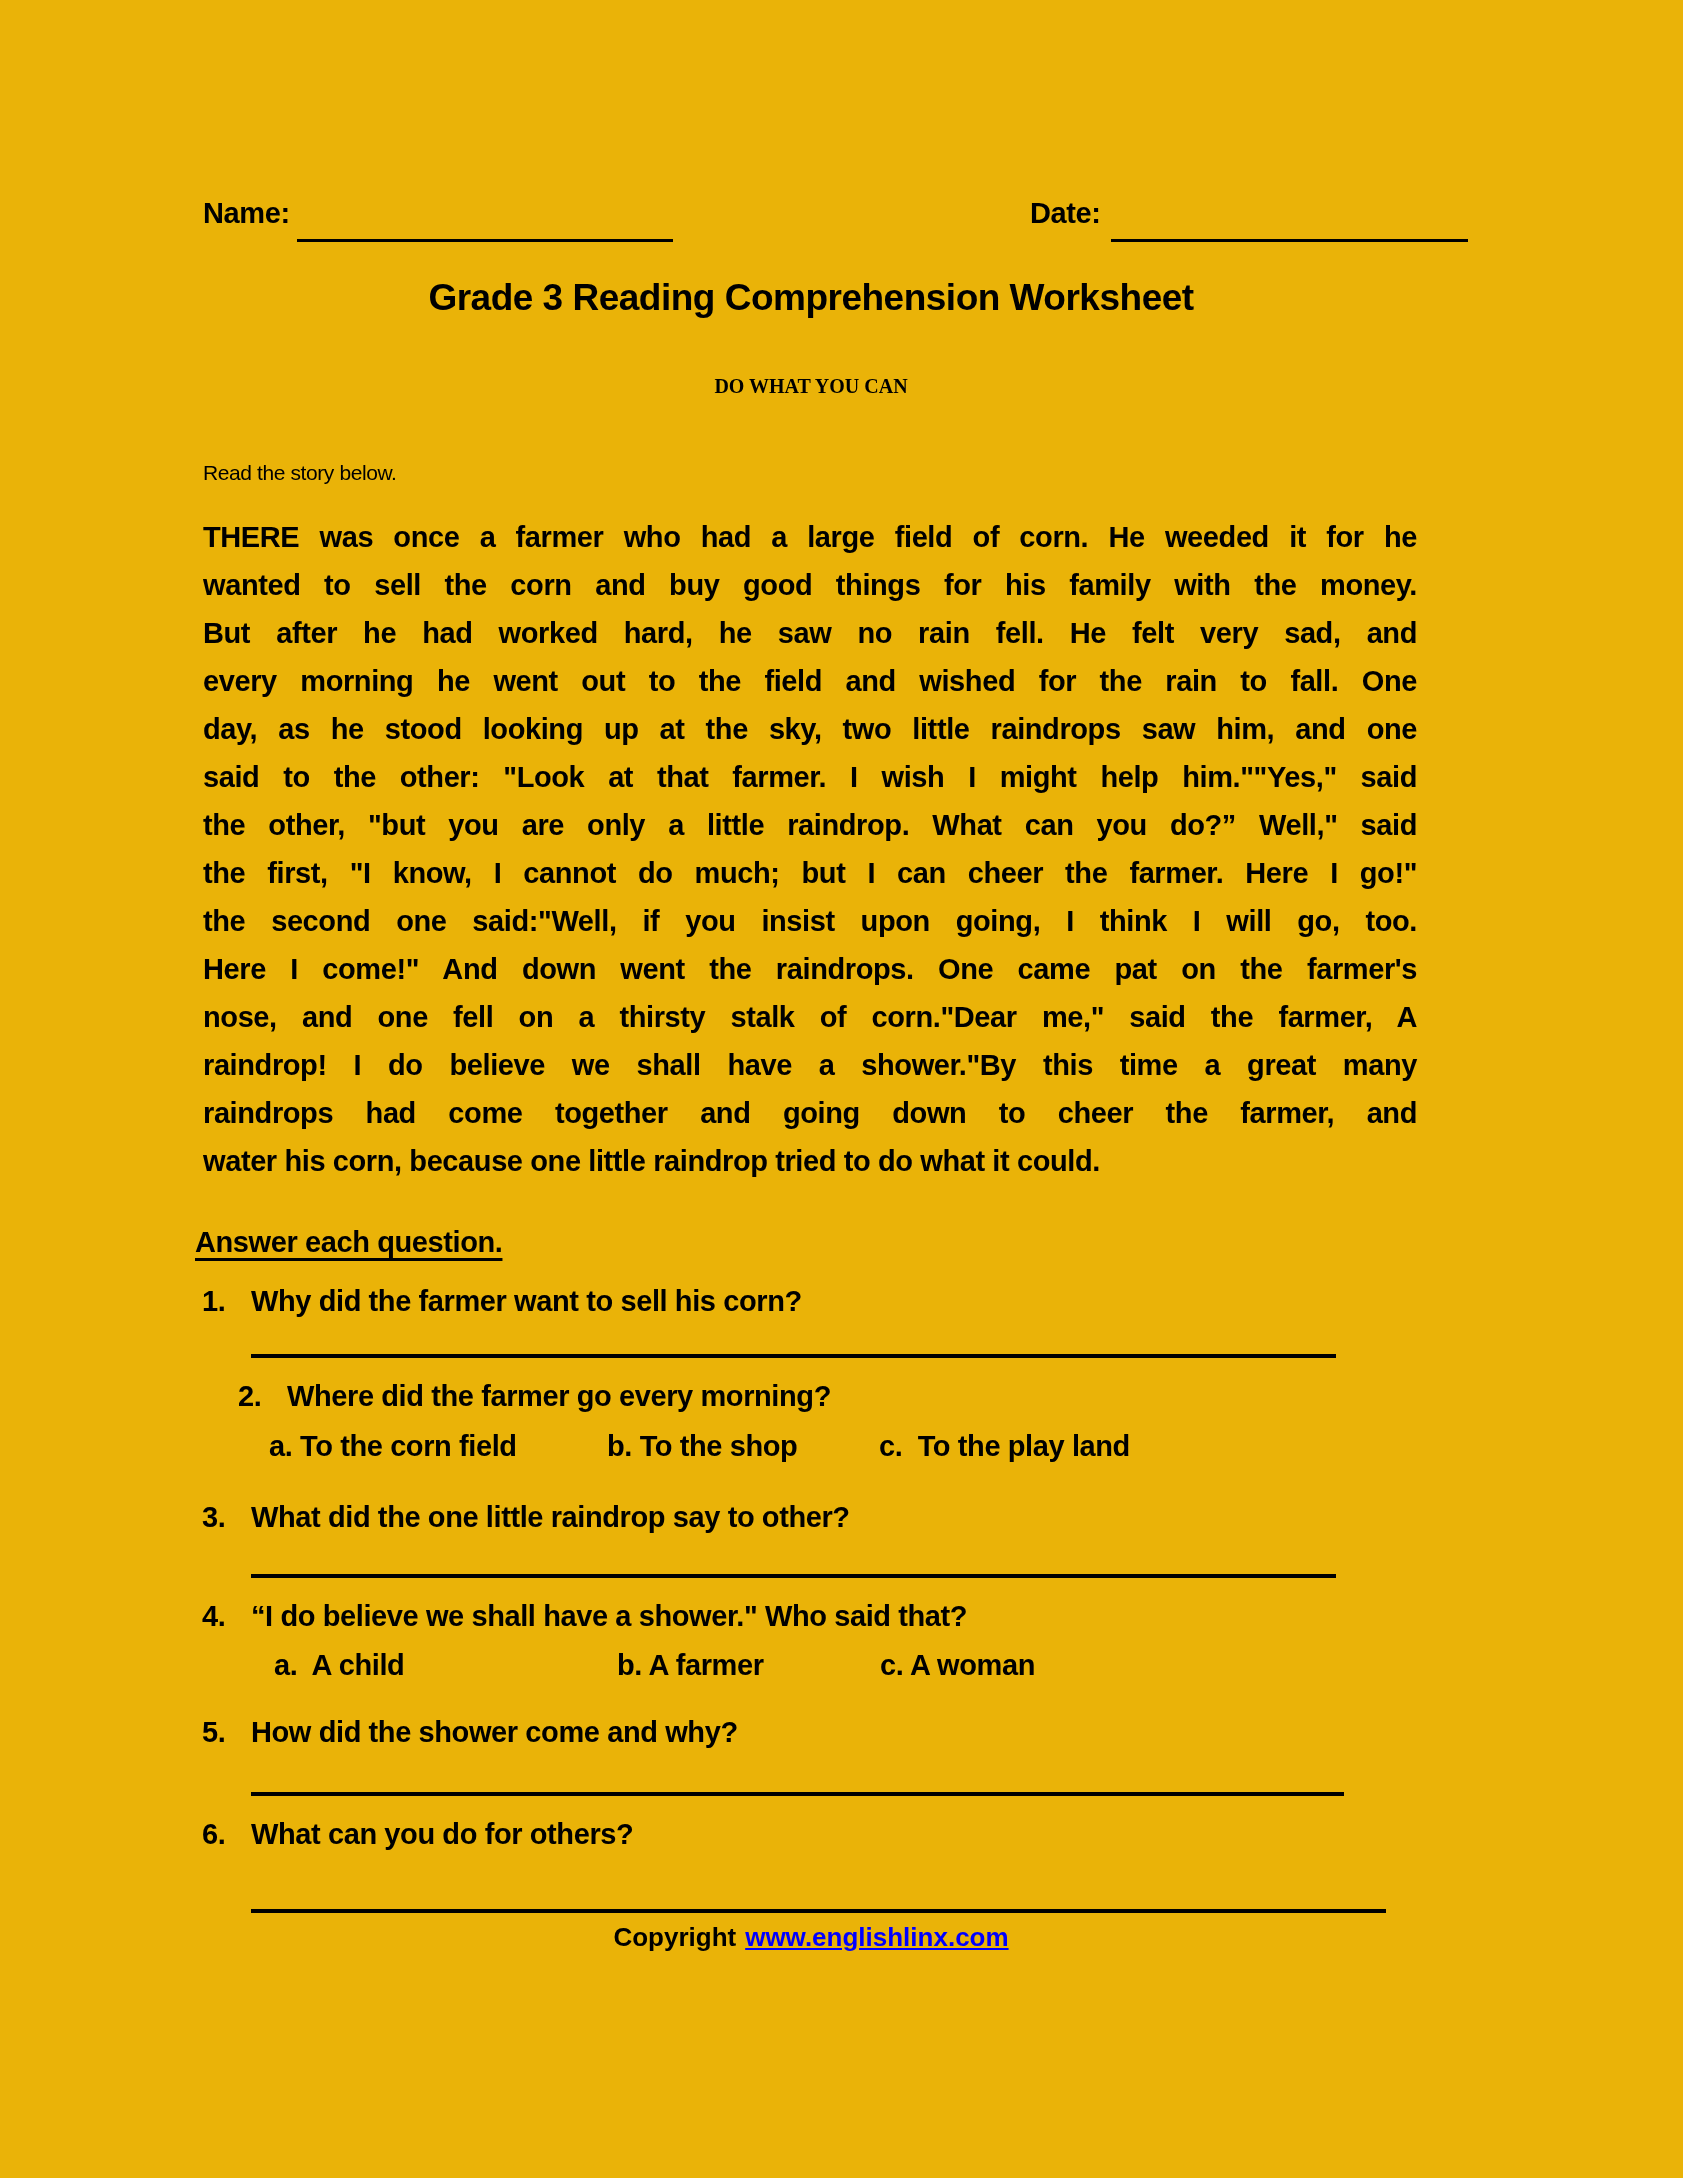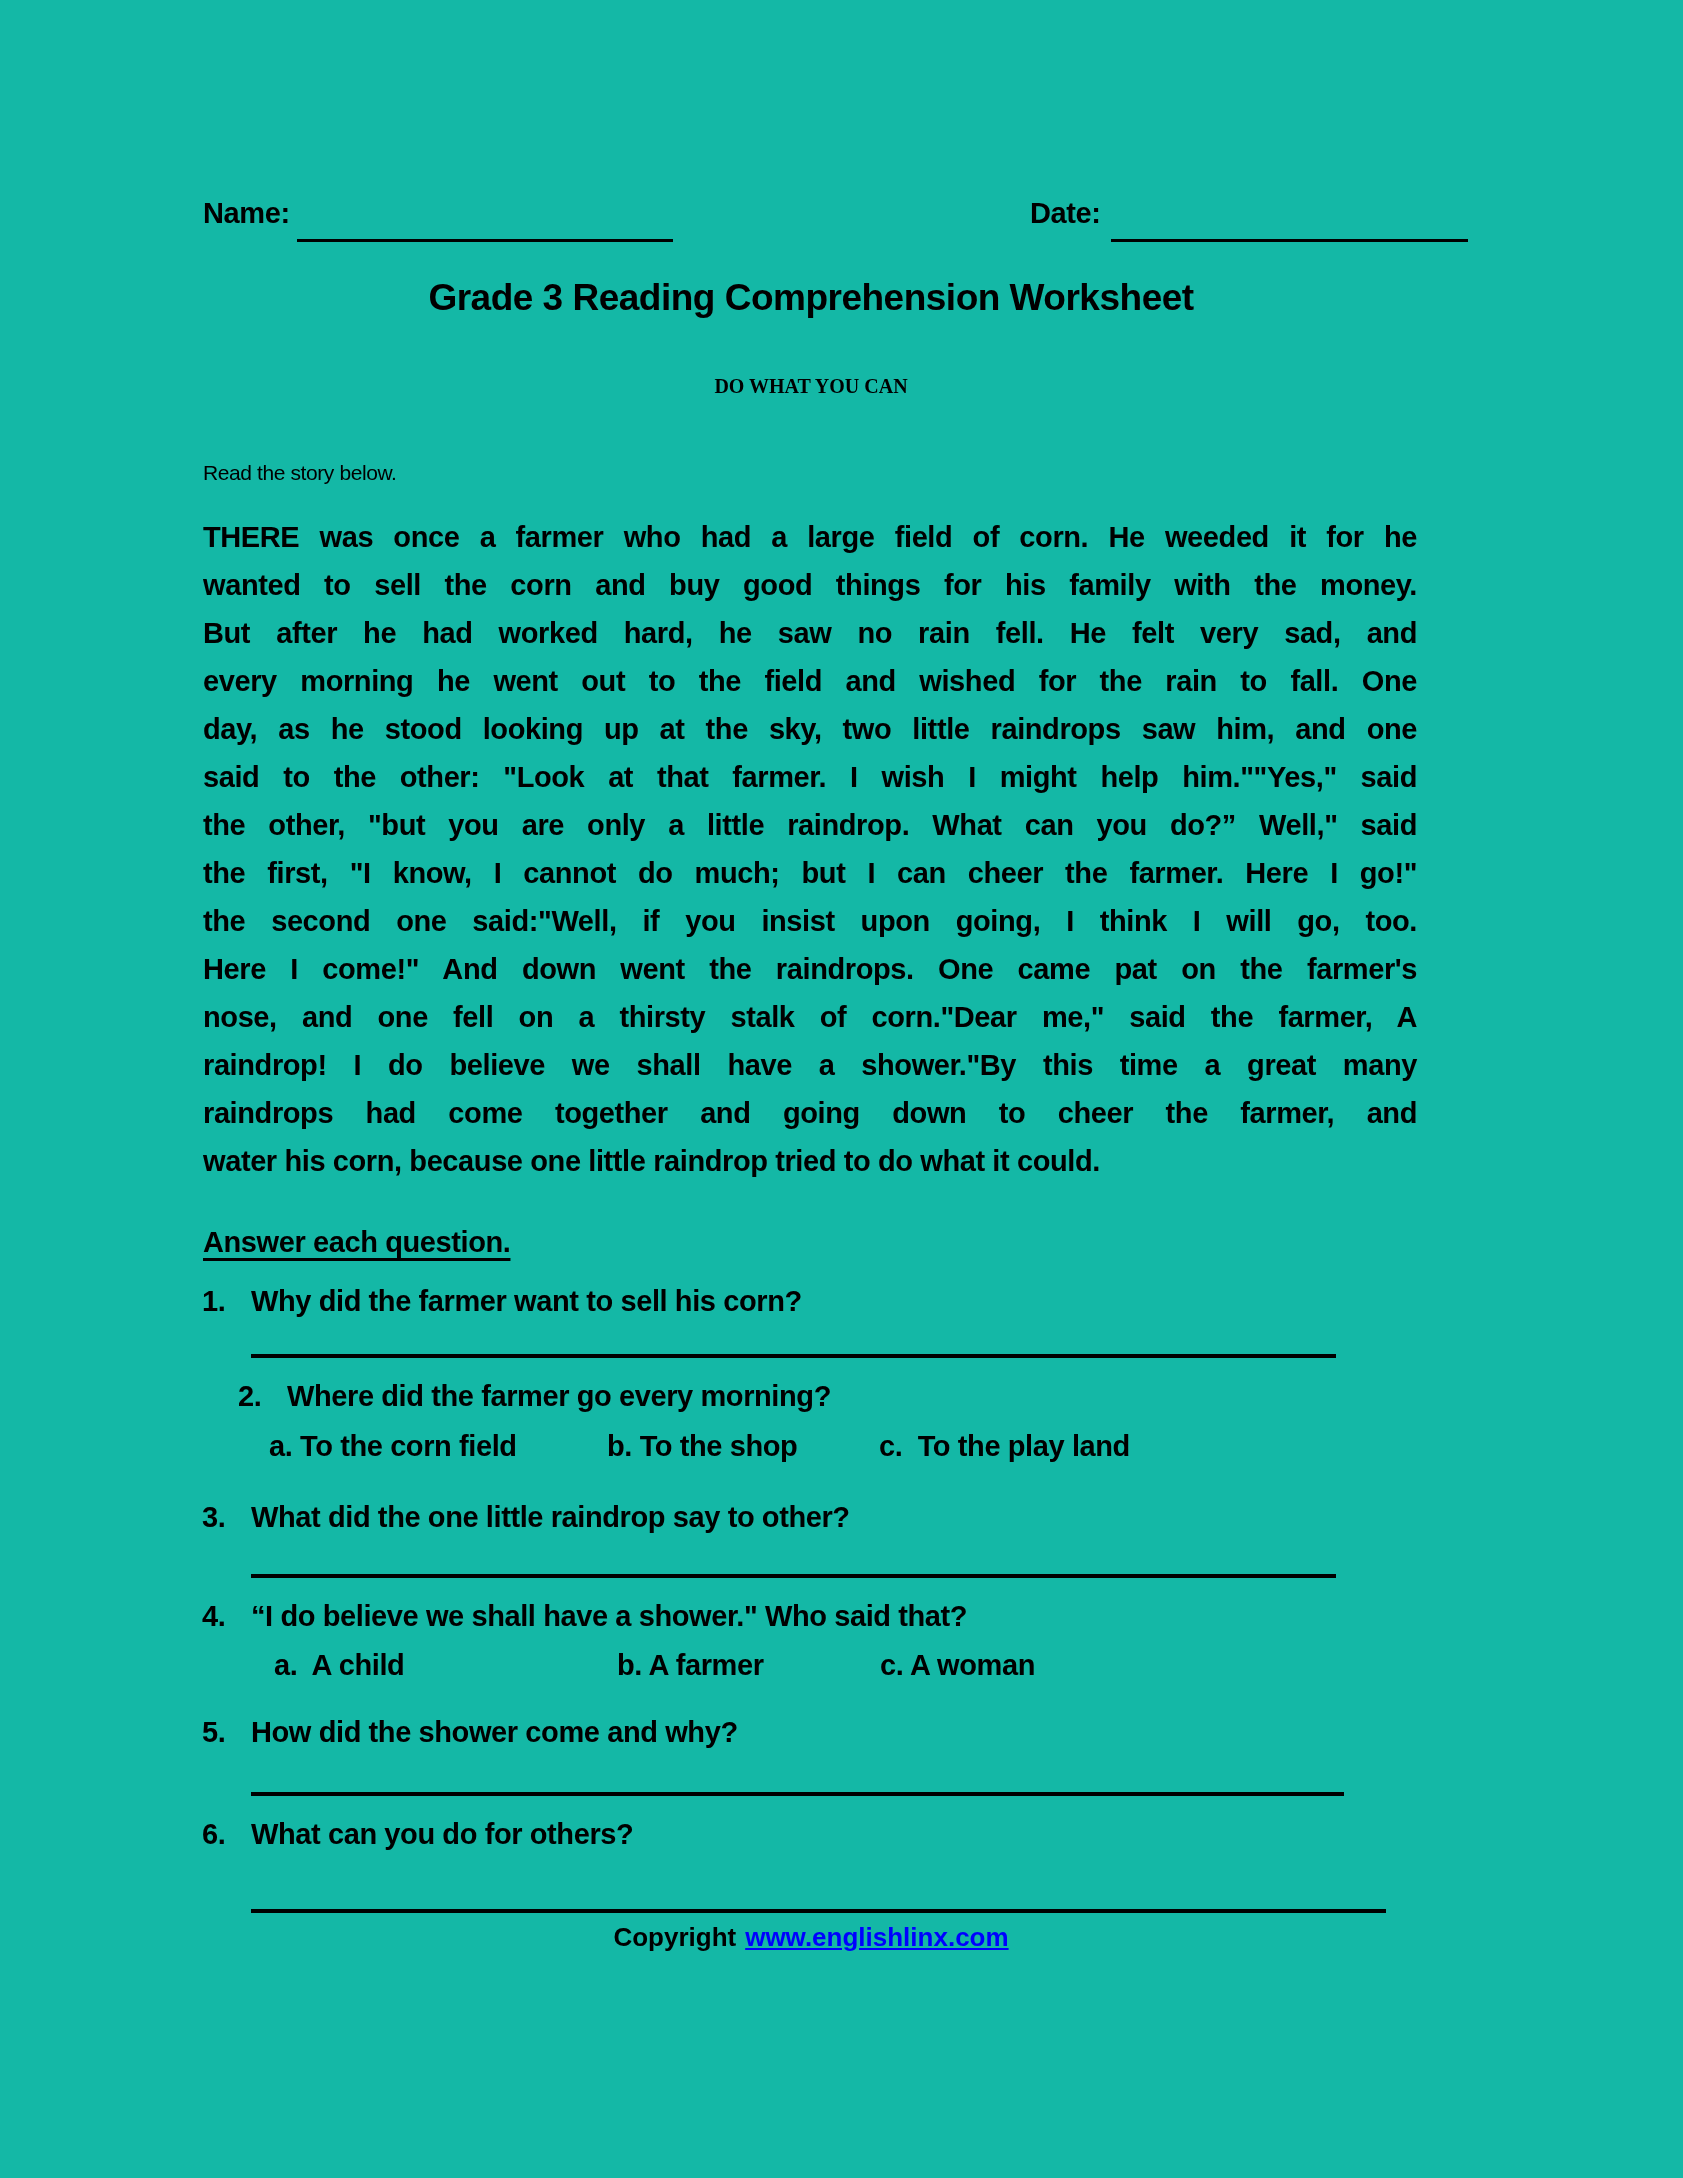--- a/index.html
+++ b/index.html
@@ -1,20 +1,20 @@
 <!DOCTYPE html>
 <html><head>
 <meta charset="utf-8">
 <style>
   html, body { margin: 0; padding: 0; background: #888; }
   .page {
     position: relative;
     width: 1683px;
     height: 2178px;
-    background: #14b8a6;
+    background: #eab308;
     font-family: "Liberation Sans", sans-serif;
     color: #000000;
     overflow: hidden;
   }
   .abs { position: absolute; }
   .lbl {
     font-size: 29px;
     font-weight: bold;
     letter-spacing: -0.4px;
     white-space: nowrap;
@@ -58,21 +58,21 @@
     font-weight: bold;
     letter-spacing: -0.4px;
     line-height: 48px;
     height: 48px;
     text-align: justify;
     text-align-last: justify;
     white-space: normal;
   }
   .sline.last { text-align-last: left; }
   .anshdr {
-    left: 203px;
+    left: 195px;
     font-size: 29px;
     font-weight: bold;
     letter-spacing: -0.4px;
     text-decoration: underline;
     text-decoration-thickness: 3px;
     text-underline-offset: 6px;
   }
   .question {
     left: 202px;
     width: 1228px;

